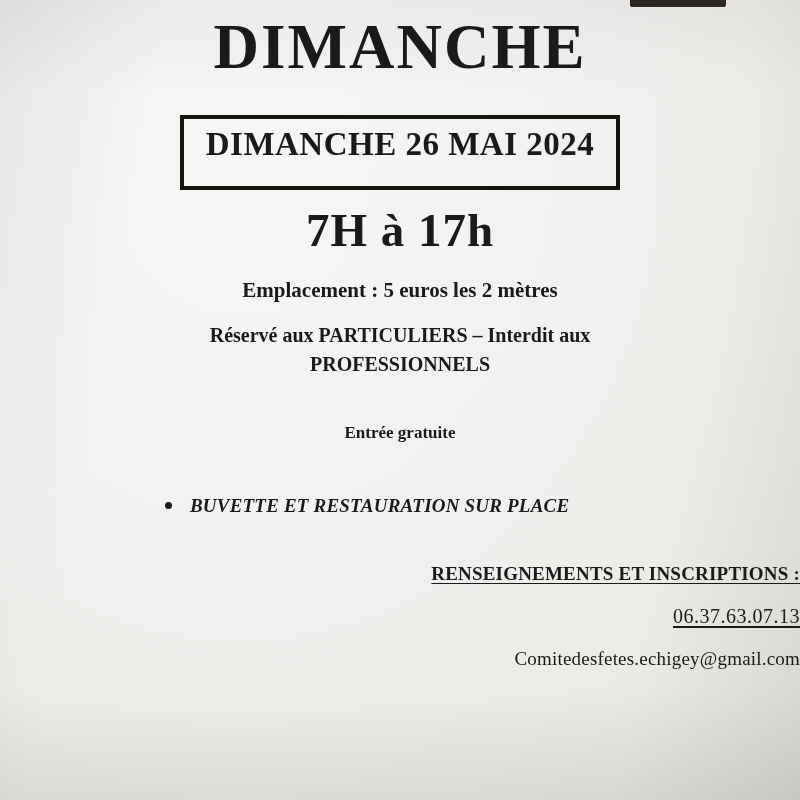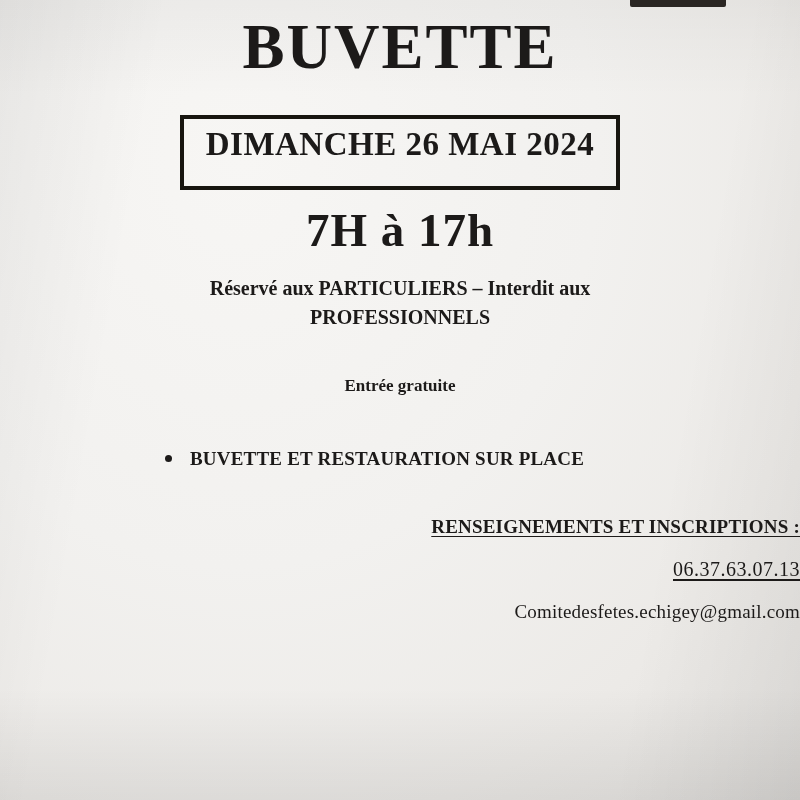--- a/index.html
+++ b/index.html
@@ -105,20 +105,21 @@
 
   .bullet-line {
     margin: 52px 0 0 0;
     display: flex;
     align-items: center;
     justify-content: flex-start;
     padding-left: 165px;
     font-size: 19px;
     font-weight: bold;
     letter-spacing: 0.2px;
+    font-style: italic;
   }
   .bullet-dot {
     display: inline-block;
     width: 7px;
     height: 7px;
     background: #1c1a19;
     border-radius: 50%;
     margin-right: 18px;
     flex: 0 0 auto;
   }
@@ -156,26 +157,27 @@
 </head>
 <body>
 
 <div id="poster">
 
   <div id="paper-shading"></div>
   <div id="top-sliver"></div>
 
   <div id="content">
 
-    <h1 class="title">BUVETTE</h1>
+    <h1 class="title">DIMANCHE</h1>
 
     <div class="date-box">DIMANCHE 26 MAI 2024</div>
 
     <div class="hours">7H à 17h</div>
 
+    <div class="price">Emplacement : 5 euros les 2 mètres</div>
 
     <div class="restriction">Réservé aux PARTICULIERS – Interdit aux PROFESSIONNELS</div>
 
     <div class="free">Entrée gratuite</div>
 
     <div class="bullet-line">
       <span class="bullet-dot"></span>
       <span>BUVETTE ET RESTAURATION SUR PLACE</span>
     </div>
 

